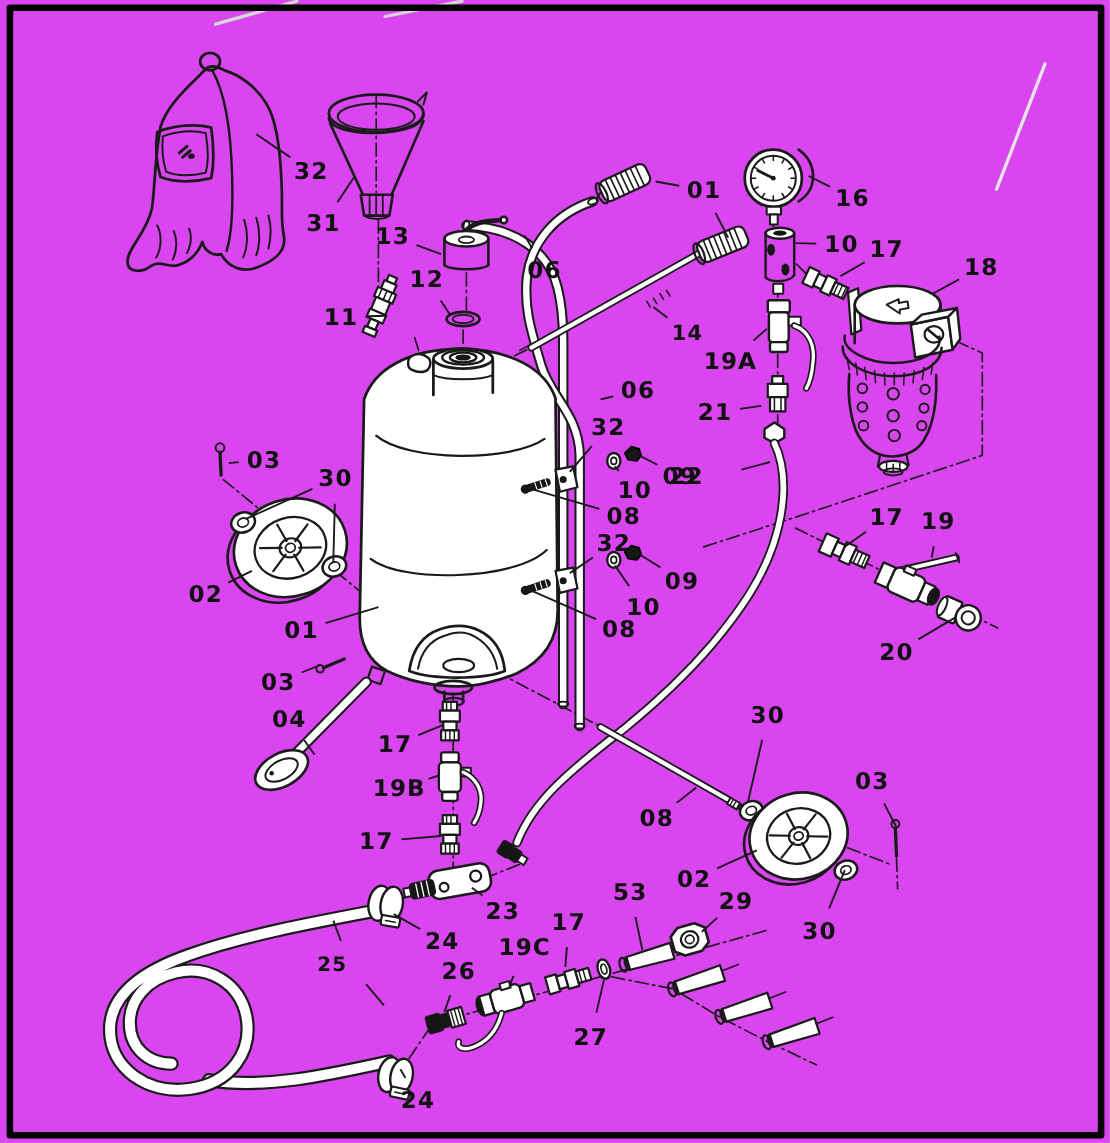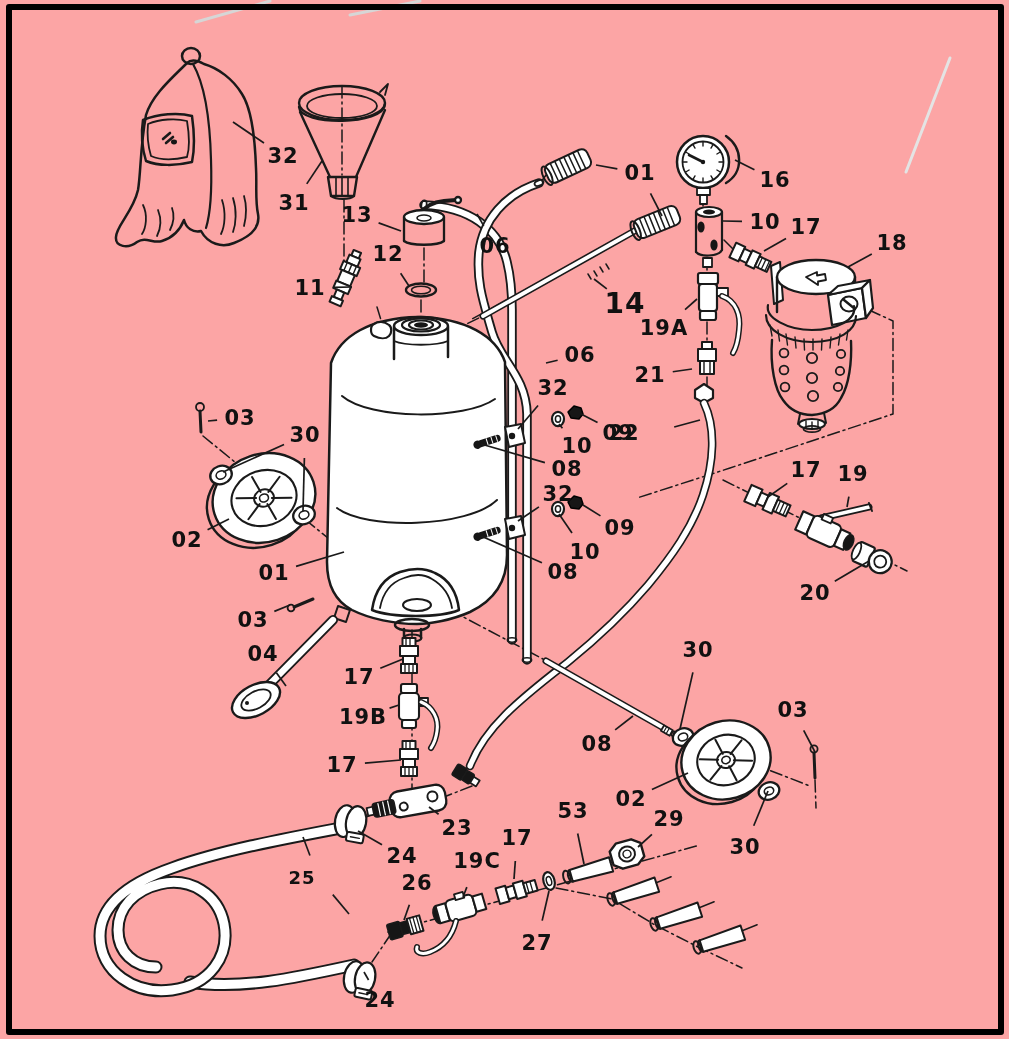--- a/index.html
+++ b/index.html
@@ -1,16 +1,16 @@
 <!DOCTYPE html>
 <html><head>
 <meta charset="utf-8">
 <style>
   html,body{margin:0;padding:0;background:#fff;}
-  .stage{position:relative;width:1009px;height:1039px;background:#fca5a5;overflow:hidden;
+  .stage{position:relative;width:1009px;height:1039px;background:#d946ef;overflow:hidden;
          font-family:"DejaVu Sans","Liberation Sans",sans-serif;}
   .stage svg{position:absolute;left:0;top:0;}
   #callout-layer{position:absolute;left:0;top:0;width:100%;height:100%;pointer-events:none;}
   .callout{position:absolute;transform:translate(-50%,-50%);font-weight:bold;
            font-size:21px;letter-spacing:1px;color:#111;white-space:nowrap;}
   path,ellipse,circle,rect,line,polyline,polygon{vector-effect:none;}
 </style>
 </head>
 <body>
 
@@ -544,21 +544,21 @@
       <span class="callout" style="left: 294px; top: 203px; font-size: 21px; color: rgb(17, 17, 17);">31</span>
       <span class="callout" style="left: 357px; top: 215px; font-size: 21px; color: rgb(17, 17, 17);">13</span>
       <span class="callout" style="left: 388px; top: 254px; font-size: 21px; color: rgb(17, 17, 17);">12</span>
       <span class="callout" style="left: 310px; top: 288px; font-size: 21px; color: rgb(17, 17, 17);">11</span>
       <span class="callout" style="left: 495px; top: 246px; font-size: 21px; color: rgb(17, 17, 17);">06</span>
       <span class="callout" style="left: 640px; top: 173px; font-size: 21px; color: rgb(17, 17, 17);">01</span>
       <span class="callout" style="left: 775px; top: 180px; font-size: 21px; color: rgb(17, 17, 17);">16</span>
       <span class="callout" style="left: 765px; top: 222px; font-size: 21px; color: rgb(17, 17, 17);">10</span>
       <span class="callout" style="left: 806px; top: 227px; font-size: 21px; color: rgb(17, 17, 17);">17</span>
       <span class="callout" style="left: 892px; top: 243px; font-size: 21px; color: rgb(17, 17, 17);">18</span>
-      <span class="callout" style="left: 625px; top: 303px; font-size: 28px; color: rgb(17, 17, 17);">14</span>
+      <span class="callout" style="left: 625px; top: 303px; font-size: 19px; color: rgb(17, 17, 17);">14</span>
       <span class="callout" style="left: 664px; top: 328px; font-size: 21px; color: rgb(17, 17, 17);">19A</span>
       <span class="callout" style="left: 580px; top: 355px; font-size: 21px; color: rgb(17, 17, 17);">06</span>
       <span class="callout" style="left: 650px; top: 375px; font-size: 21px; color: rgb(17, 17, 17);">21</span>
       <span class="callout" style="left: 553px; top: 388px; font-size: 21px; color: rgb(17, 17, 17);">32</span>
       <span class="callout" style="left: 240px; top: 418px; font-size: 21px; color: rgb(17, 17, 17);">03</span>
       <span class="callout" style="left: 305px; top: 435px; font-size: 21px; color: rgb(17, 17, 17);">30</span>
       <span class="callout" style="left: 618px; top: 433px; font-size: 21px; color: rgb(17, 17, 17);">09</span>
       <span class="callout" style="left: 624px; top: 433px; font-size: 21px; color: rgb(17, 17, 17);">22</span>
       <span class="callout" style="left: 577px; top: 446px; font-size: 21px; color: rgb(17, 17, 17);">10</span>
       <span class="callout" style="left: 567px; top: 469px; font-size: 21px; color: rgb(17, 17, 17);">08</span>

